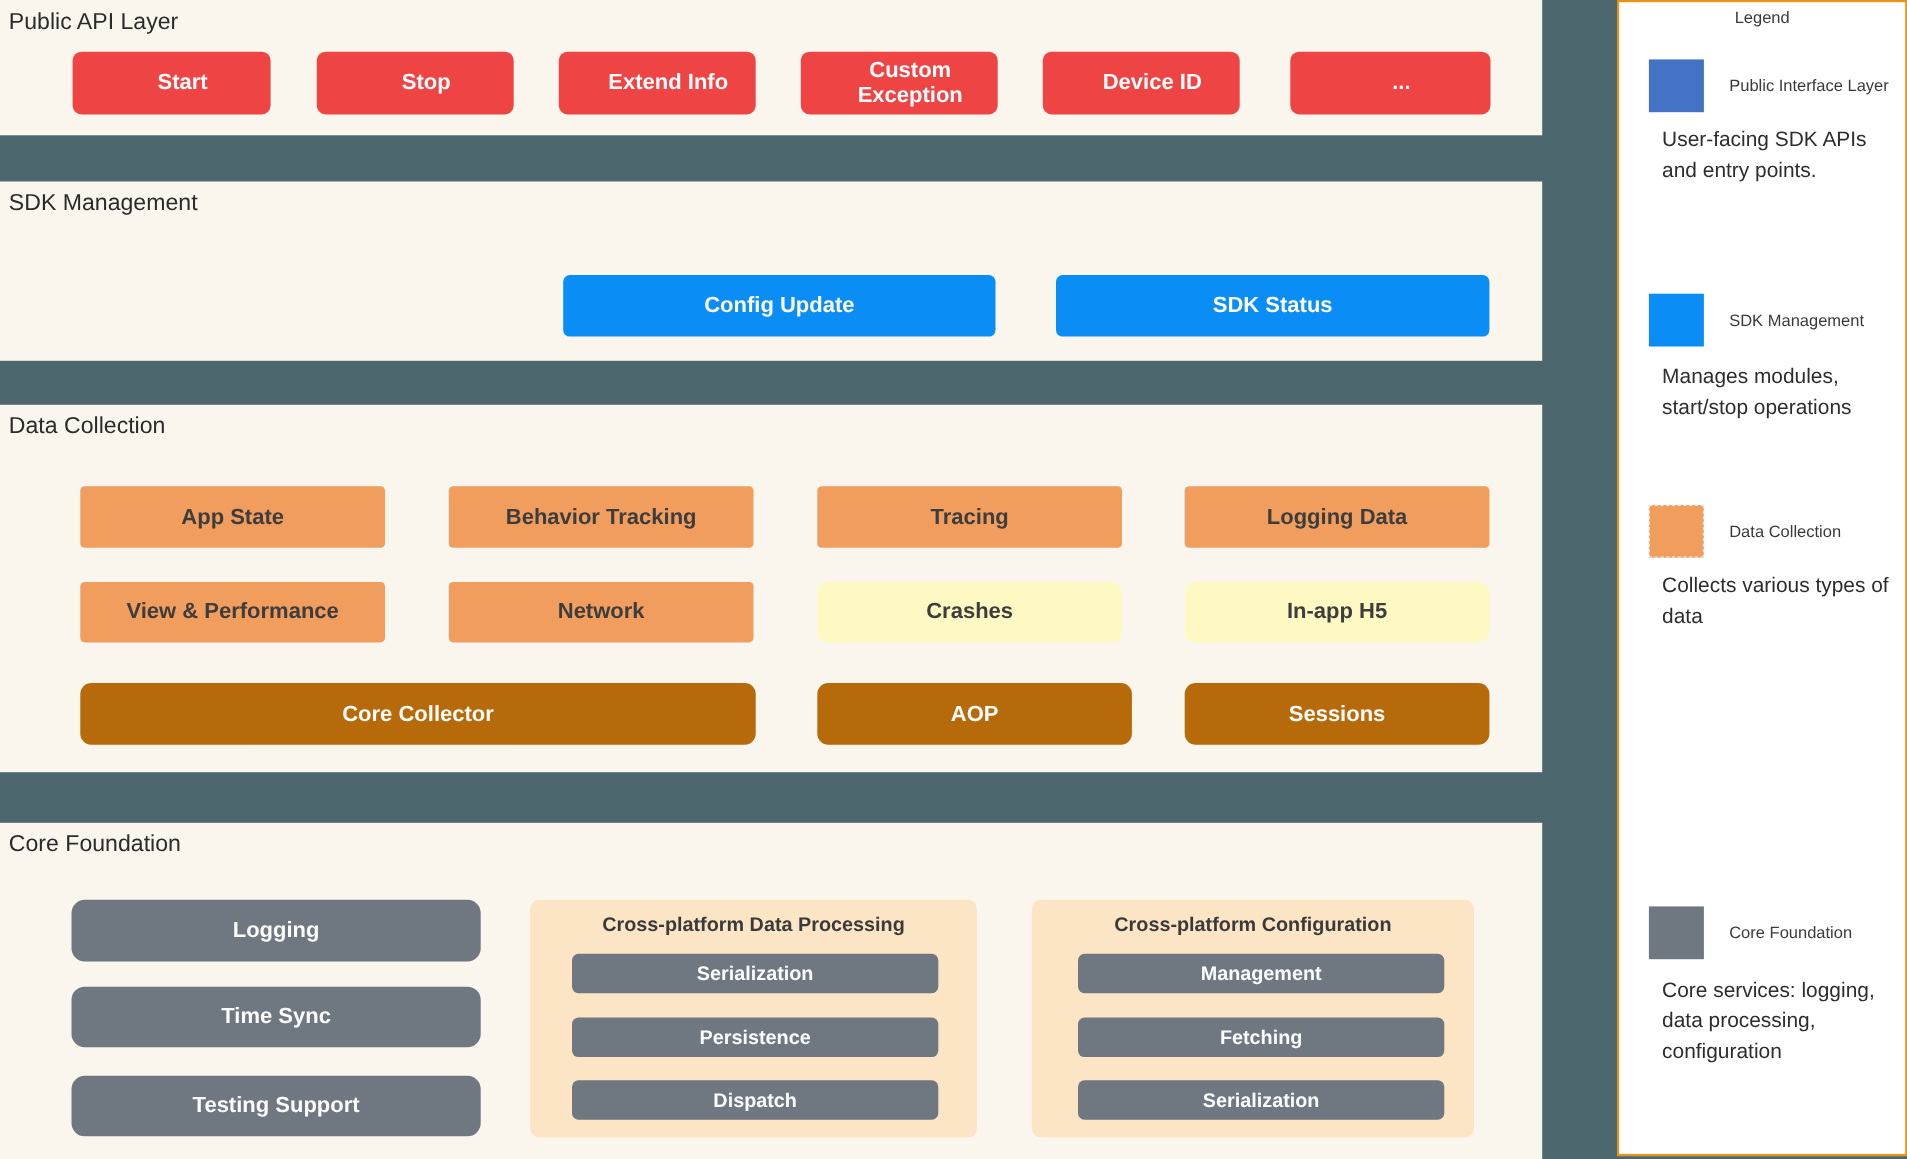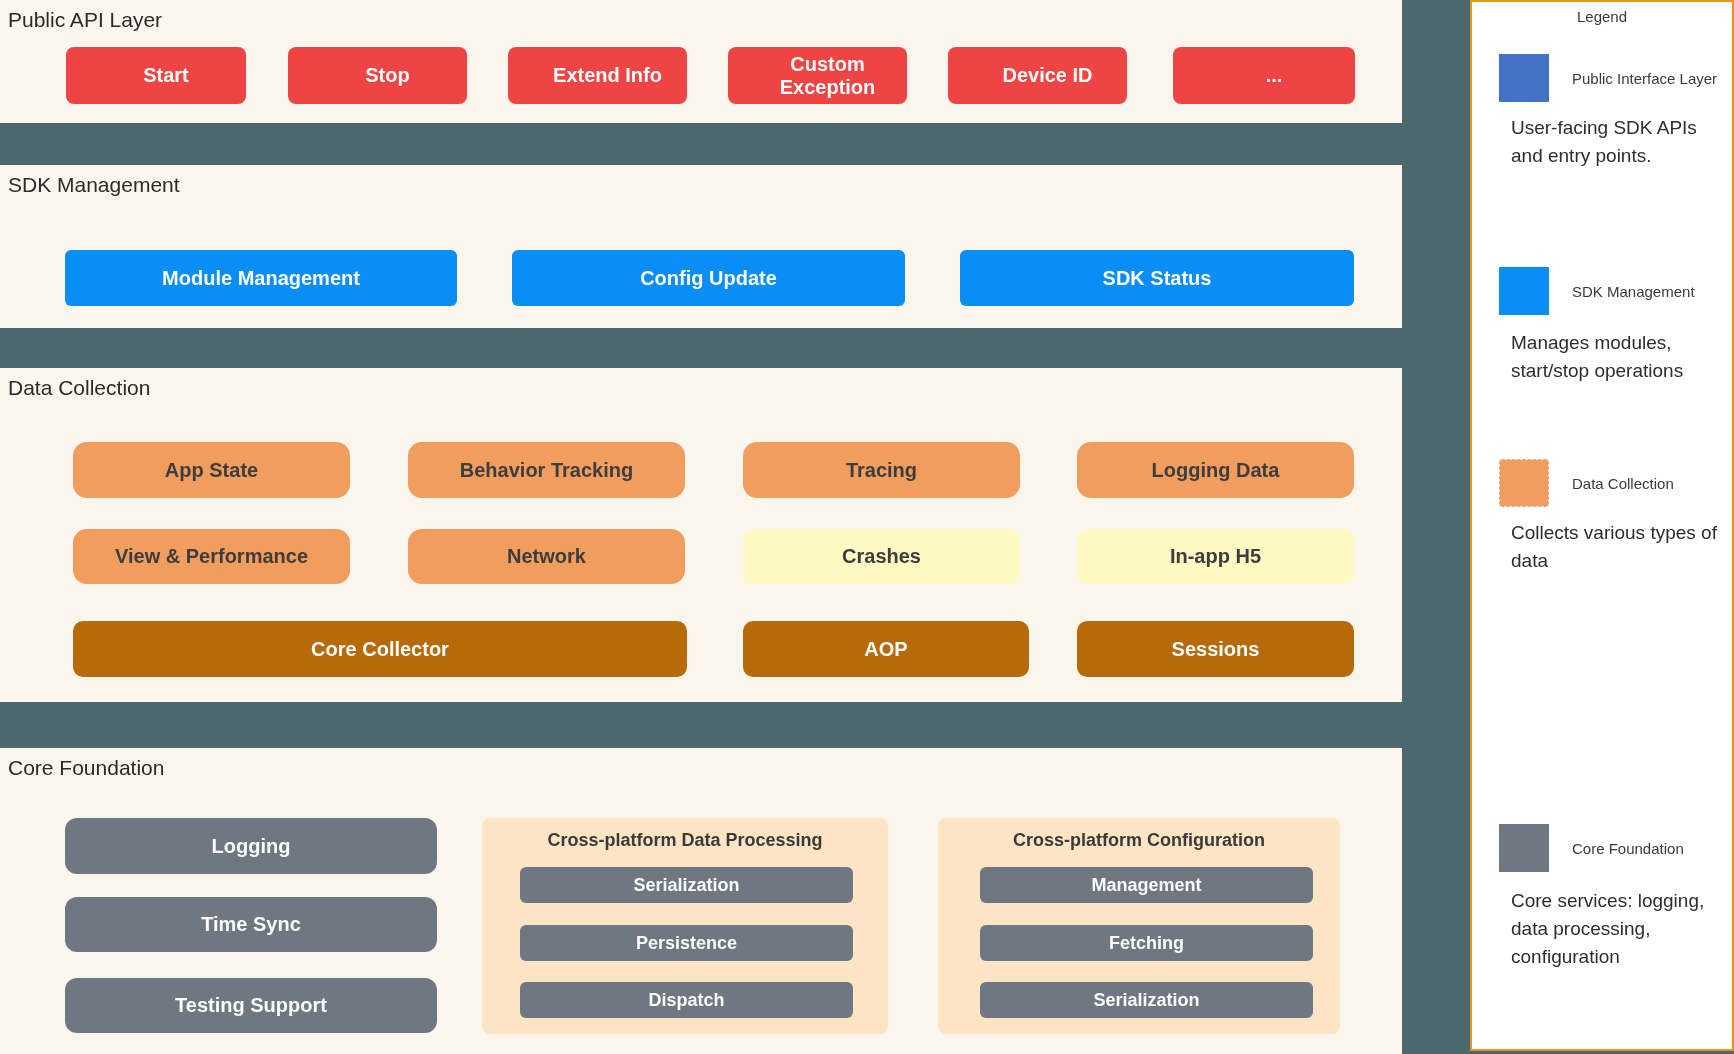--- a/index.html
+++ b/index.html
@@ -16,21 +16,21 @@
   .layer-title{
     position:absolute; left:8px; top:8px;
     font-size:21px; font-weight:400; color:#2b2b2b;
   }
   .node{
     position:absolute; display:flex; align-items:center; justify-content:center;
     font-size:20px; font-weight:600; color:#fcfcfc; text-align:center;
   }
   .royal   { background:#ef4444; border-radius:8px;padding-left:20px;  }
   .skyblue { background:#0a8df5; border-radius:6px;  }
-  .orange  { background:#f09d5e; border-radius:14px; color:#3d3d3d; }
+  .orange  { background:#f09d5e; border-radius:4px; color:#3d3d3d; }
   .salmon  { background:#fef9c3; border-radius:10px; color:#3d3d3d; }
   .brown   { background:#b66a0a; border-radius:10px; }
   .gray    { background:#6f7781; border-radius:12px; }
 
   .card{
     position:absolute; background:#fce5c4; border-radius:8px; height:216px; top:70px;
   }
   .card-title{
     position:absolute; top:12px; left:0; width:100%; text-align:center;
     font-size:18px; font-weight:600; color:#3a3a3a;
@@ -69,21 +69,20 @@
     <div class="node royal" style="left:66px;top:47px;width:180px;height:57px">Start</div>
     <div class="node royal" style="left:288px;top:47px;width:179px;height:57px">Stop</div>
     <div class="node royal" style="left:508px;top:47px;width:179px;height:57px">Extend Info</div>
     <div class="node royal" style="left:728px;top:47px;width:179px;height:57px">Custom Exception</div>
     <div class="node royal" style="left:948px;top:47px;width:179px;height:57px">Device ID</div>
     <div class="node royal" style="left:1173px;top:47px;width:182px;height:57px">...</div>
   </section>
 
   <section class="panel" style="top:165px;height:163px">
     <div class="layer-title">SDK Management</div>
-    <div class="node skyblue" style="left:65px;top:85px;width:392px;height:56px">Module Management</div>
     <div class="node skyblue" style="left:512px;top:85px;width:393px;height:56px">Config Update</div>
     <div class="node skyblue" style="left:960px;top:85px;width:394px;height:56px">SDK Status</div>
   </section>
 
   <section class="panel" style="top:368px;height:334px">
     <div class="layer-title">Data Collection</div>
 
     <div class="node orange" style="left:73px;top:74px;width:277px;height:56px">App State</div>
     <div class="node orange" style="left:408px;top:74px;width:277px;height:56px">Behavior Tracking</div>
     <div class="node orange" style="left:743px;top:74px;width:277px;height:56px">Tracing</div>

